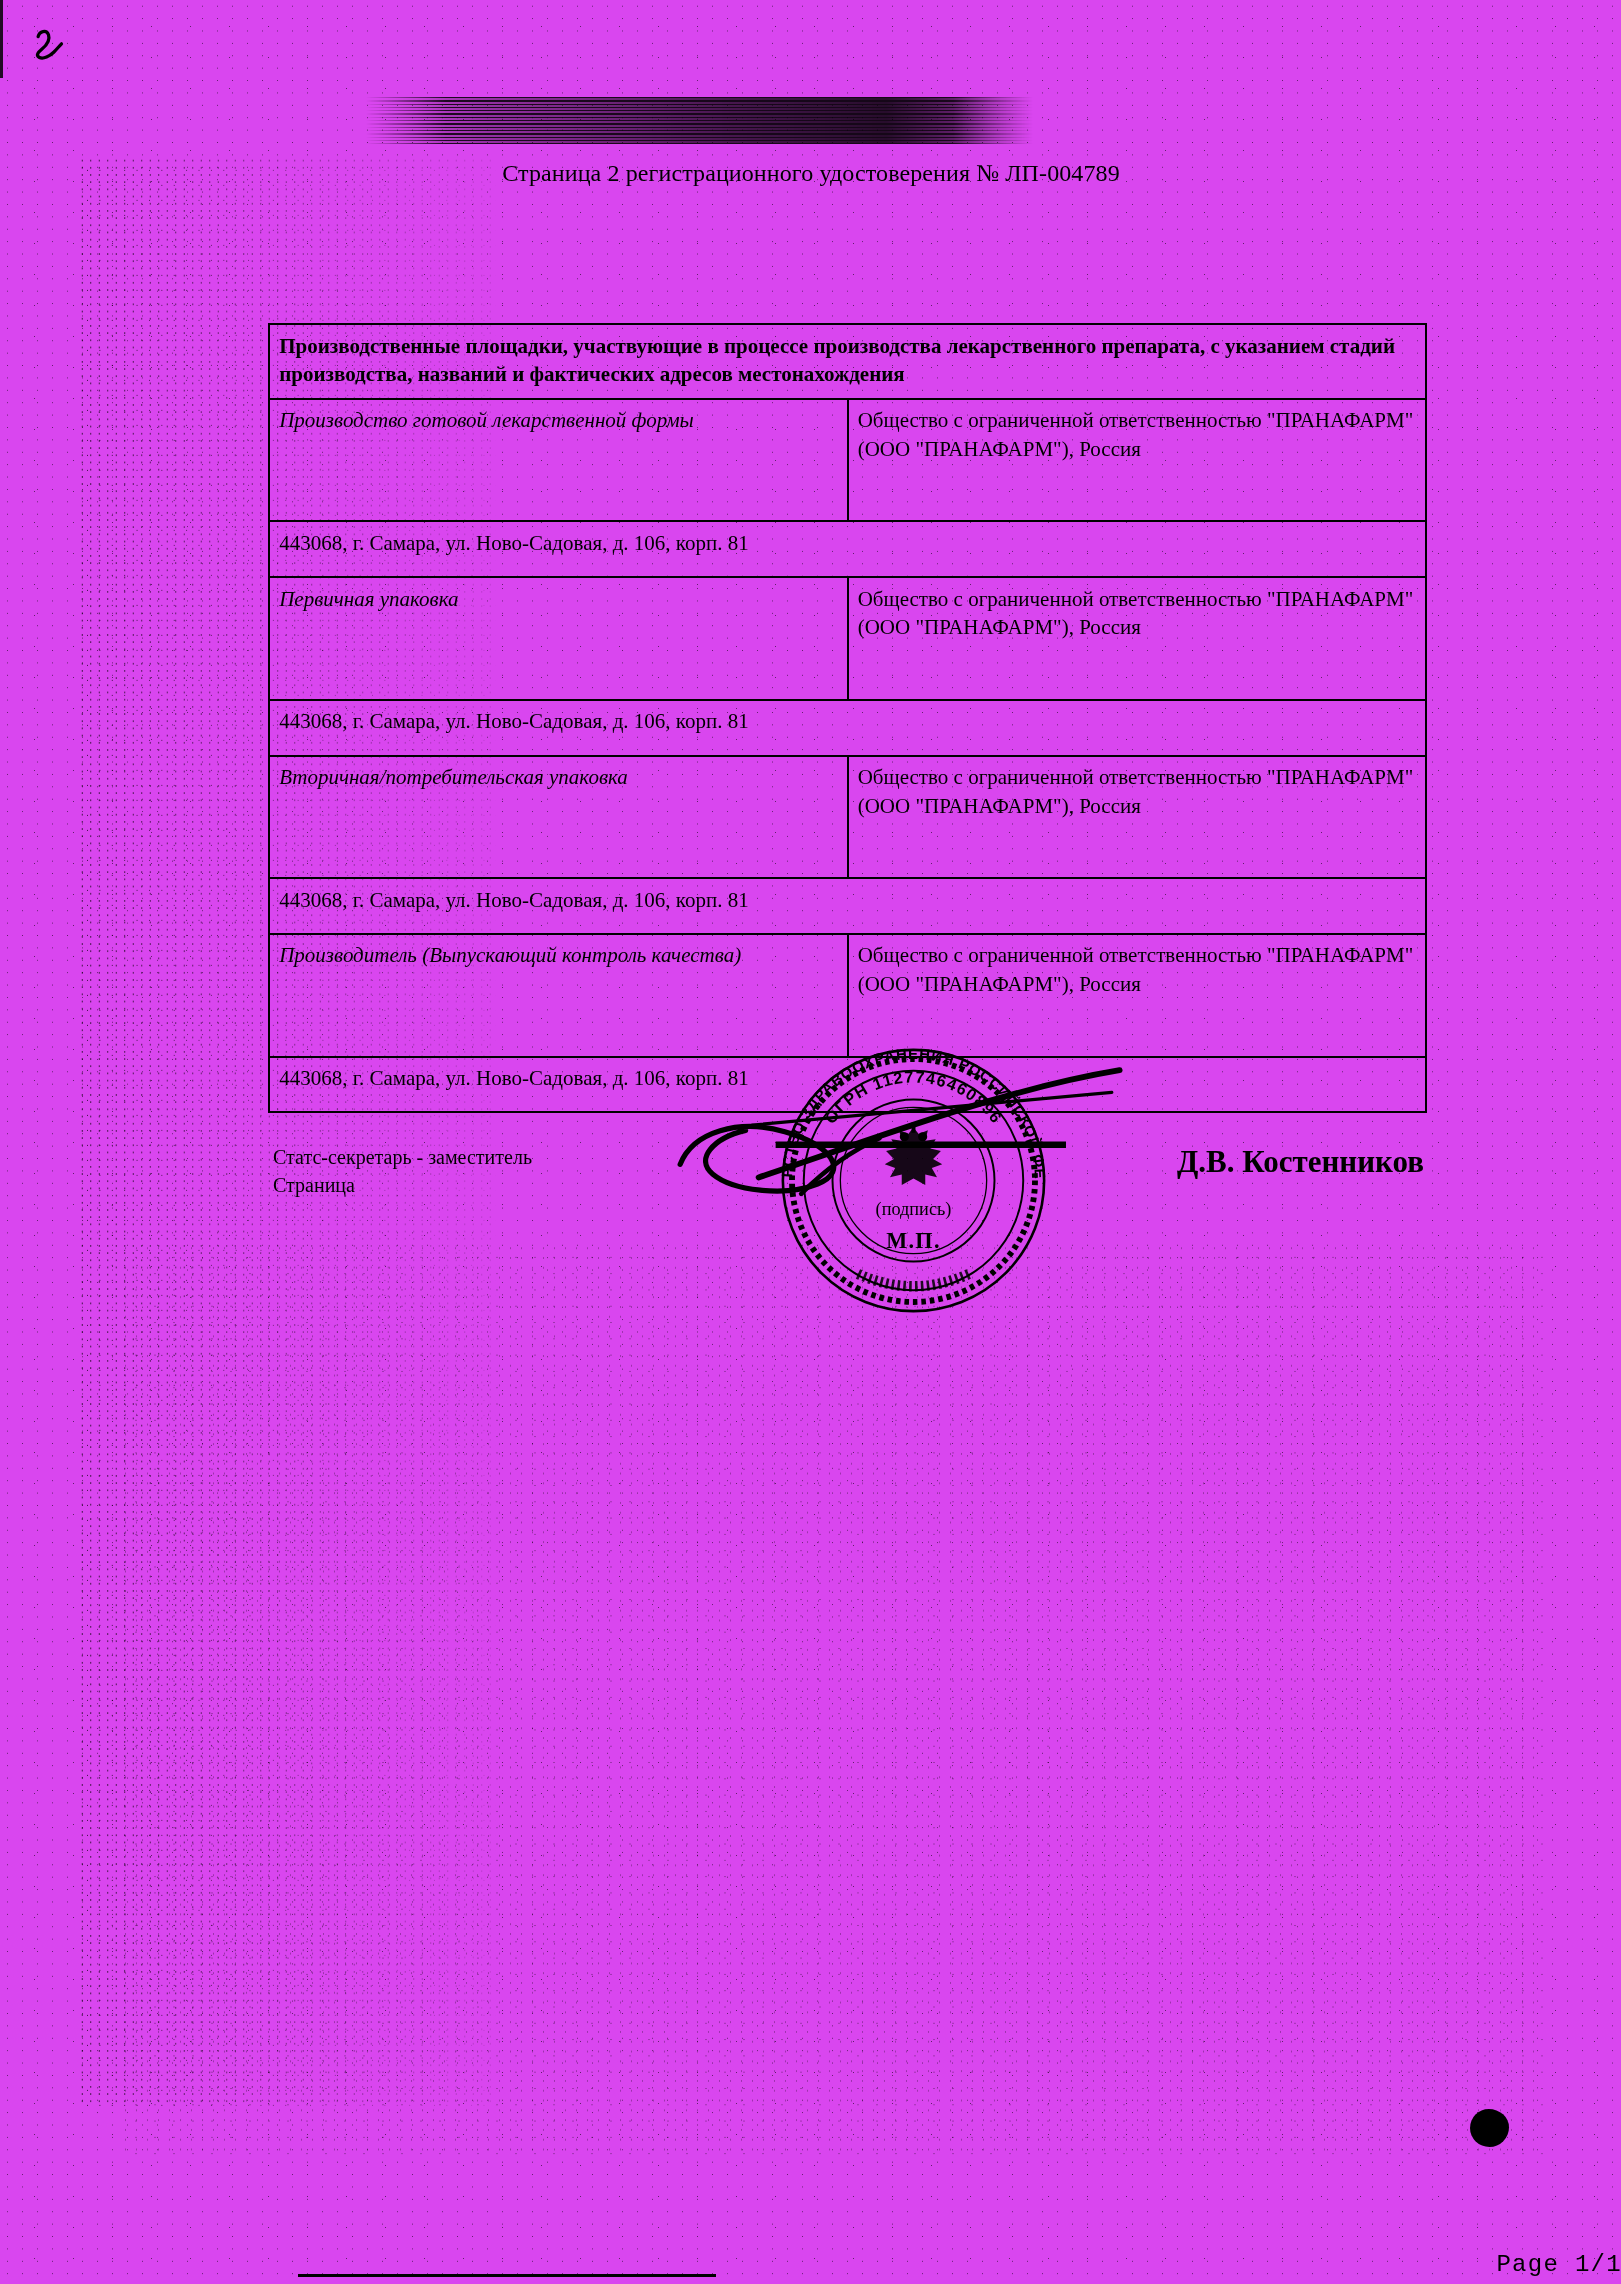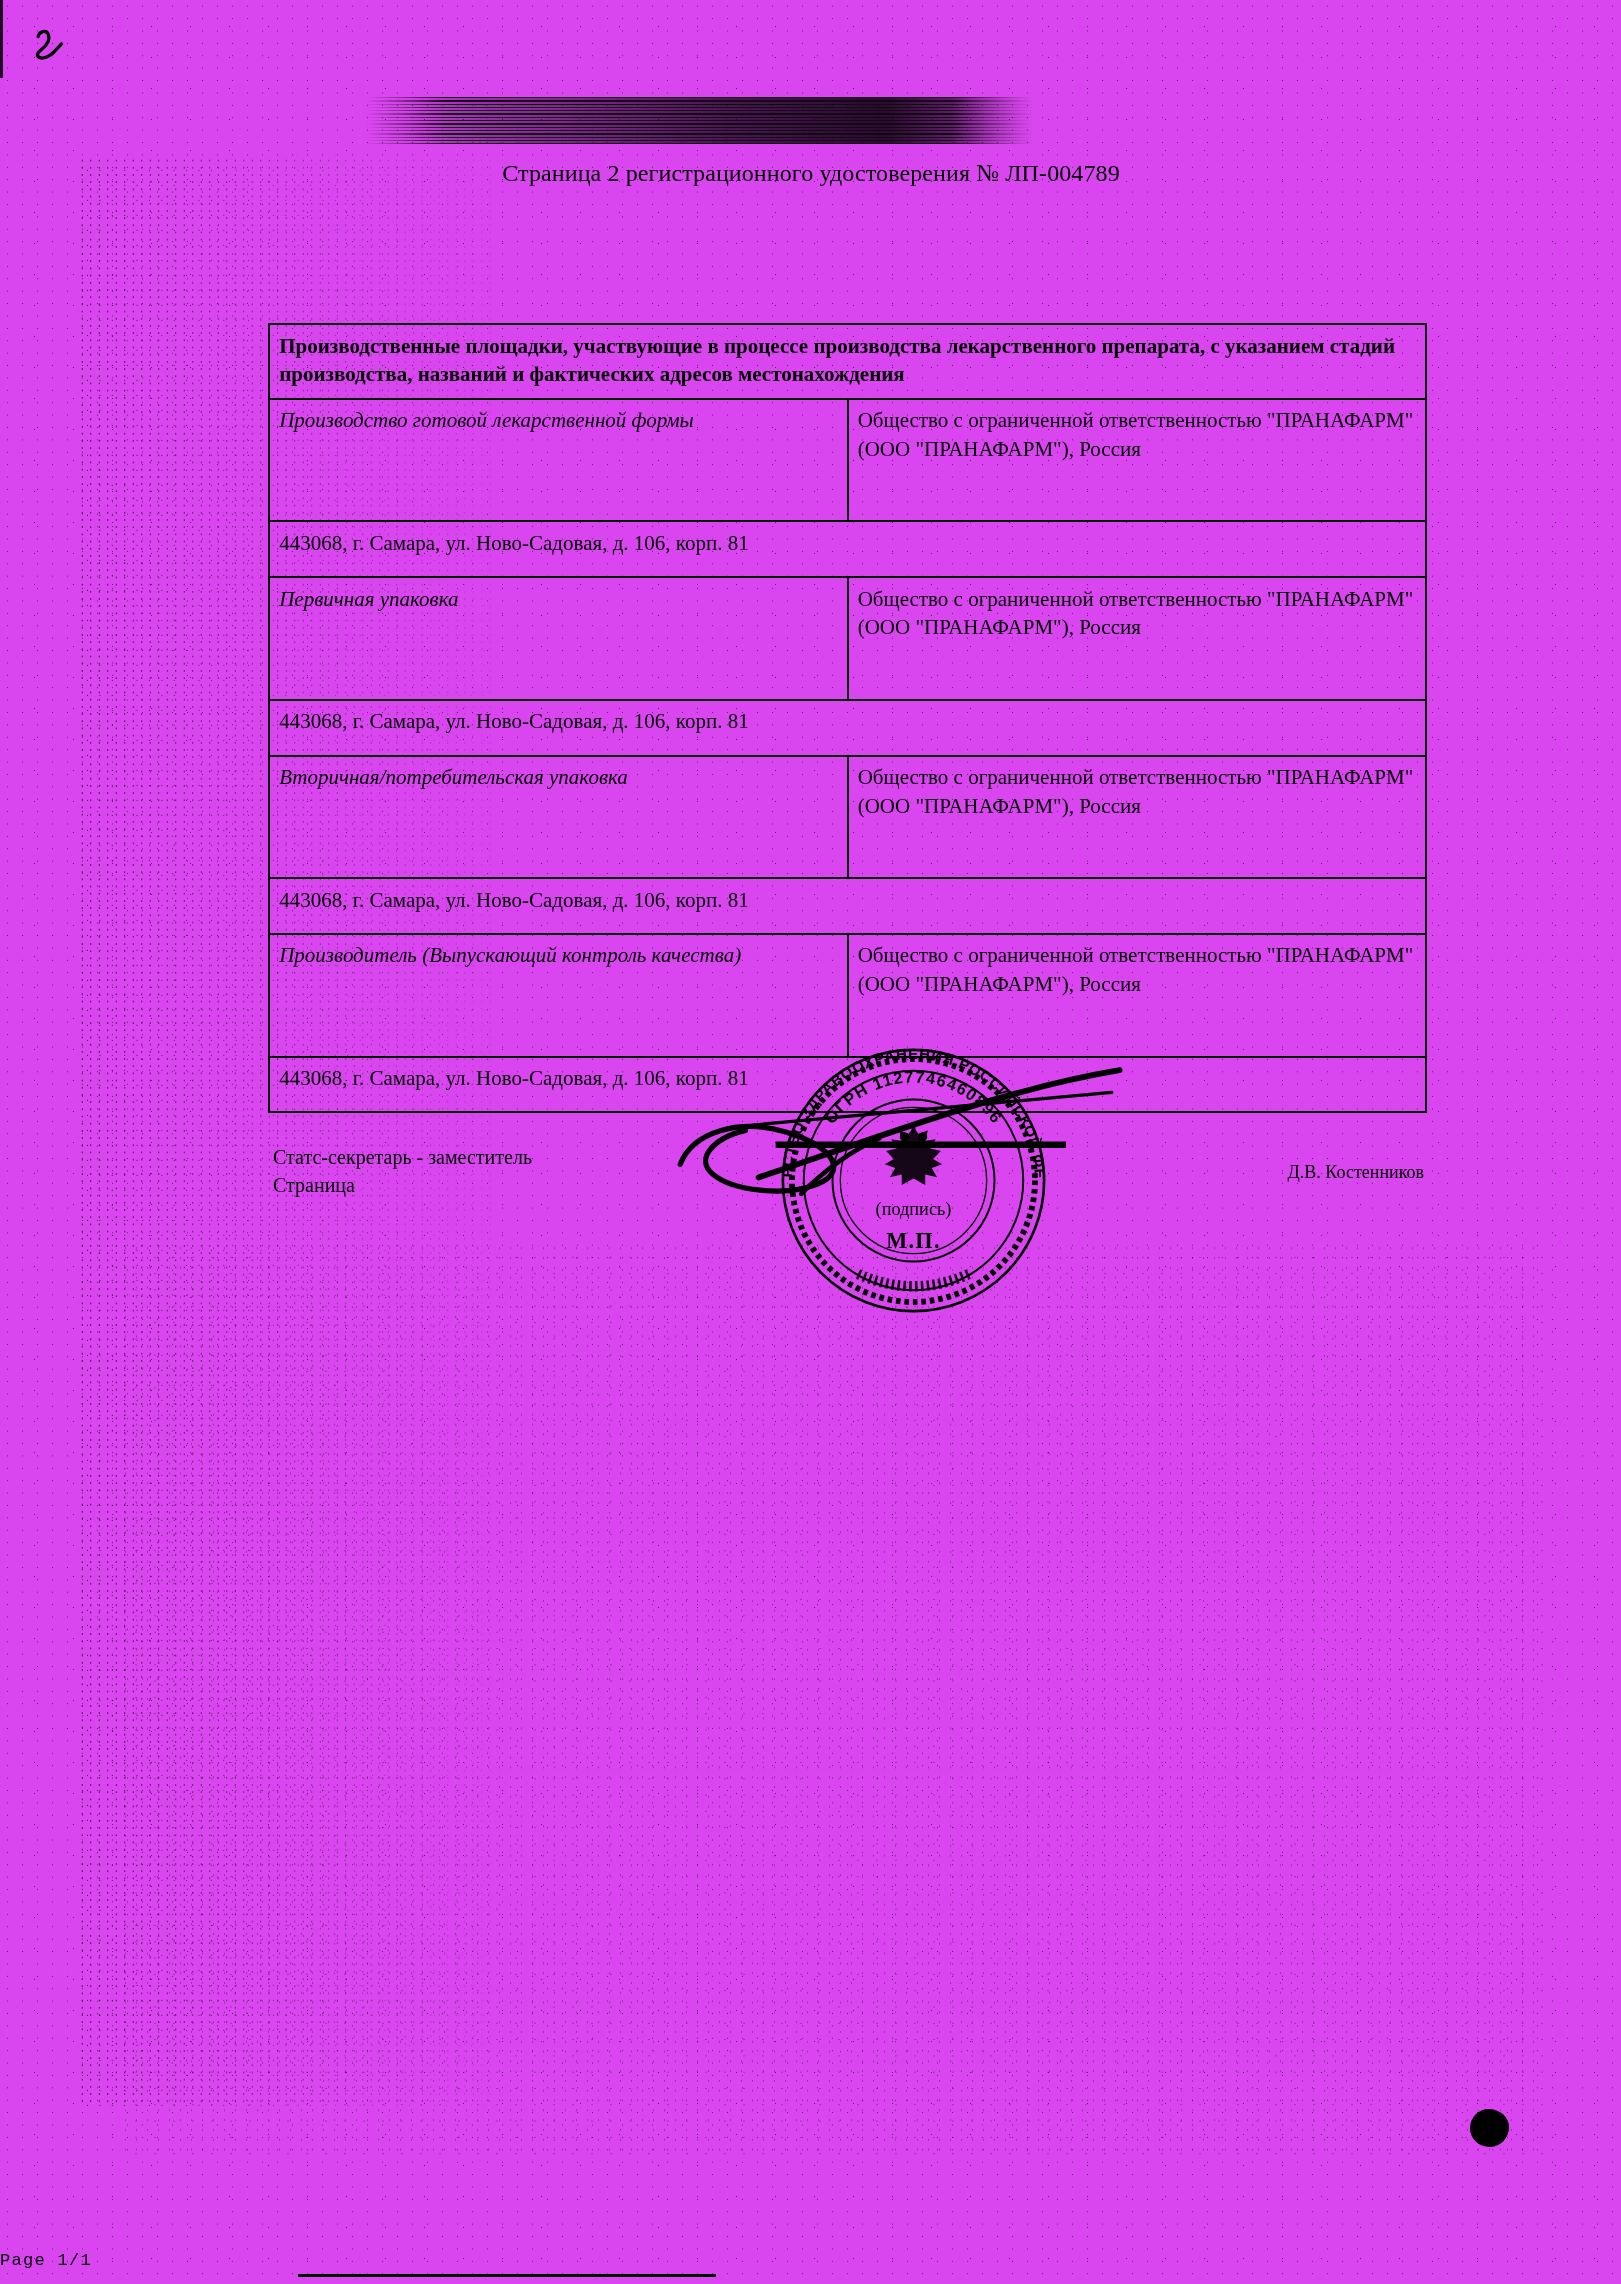--- a/index.html
+++ b/index.html
@@ -143,24 +143,23 @@
     position: absolute;
     left: 0; top: 0;
     width: 458px;
     font-weight: normal;
     font-size: 20px;
     line-height: 1.42;
   }
   #sig-name {
     position: absolute;
     right: 0; top: 1.3px;
-    font-weight: normal;
-    font-size: 18px;
+    font-weight: bold;
+    font-size: 31px;
     white-space: nowrap;
-    margin-top: 18px;
   }
 
   
   #seal {
     position: absolute;
     left: 760px; top: 1027px;
     width: 307px; height: 307px;
   }
   #seal svg { display: block; }
 
@@ -179,23 +178,23 @@
     width: 39px; height: 38px;
     background: #000;
     border-radius: 48% 52% 50% 50% / 50% 48% 52% 50%;
   }
 
   
   #page-footer {
     position: absolute;
     left: 0; top: 2251px;
     width: 1622px;
-    text-align: left;
+    text-align: right;
     font-family: "Liberation Mono", "DejaVu Sans Mono", monospace;
-    font-size: 17px;
+    font-size: 24px;
     letter-spacing: 1.3px;
   }
   #footer-rule {
     position: absolute;
     left: 298px; top: 2274px;
     width: 418px; height: 2.6px;
     background: #000;
   }
   #left-edge-band {
     position: absolute;

